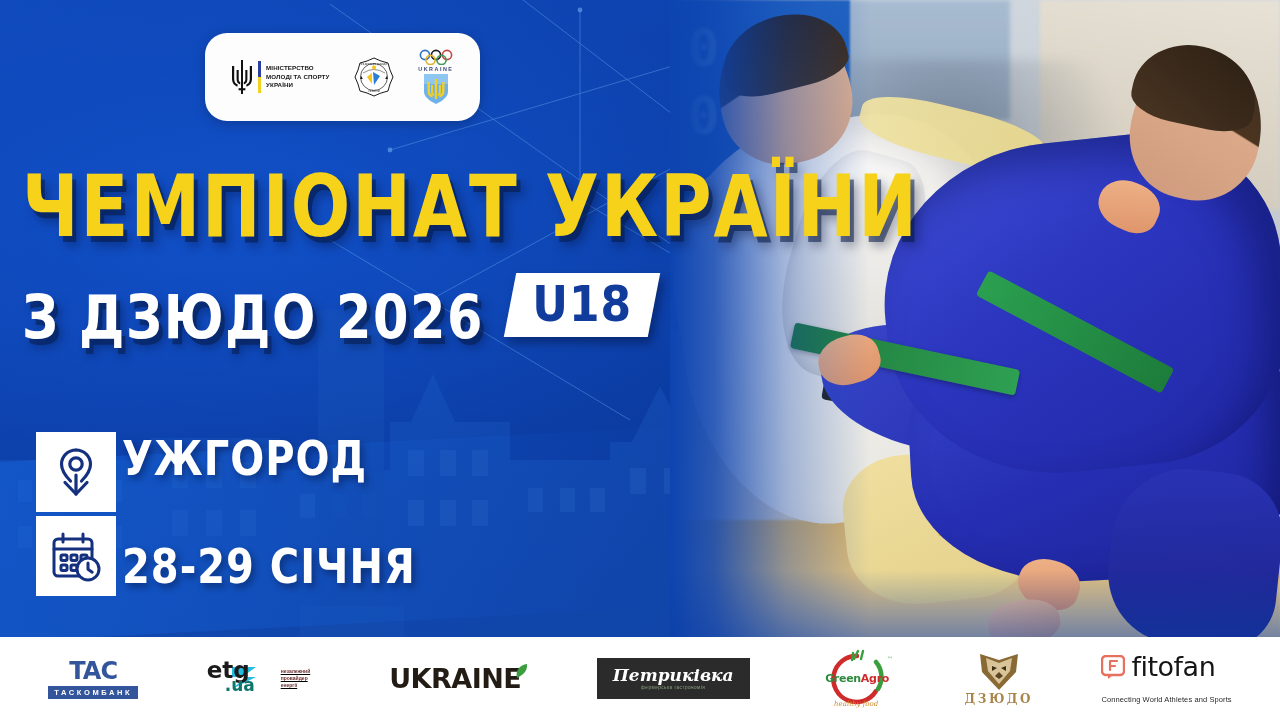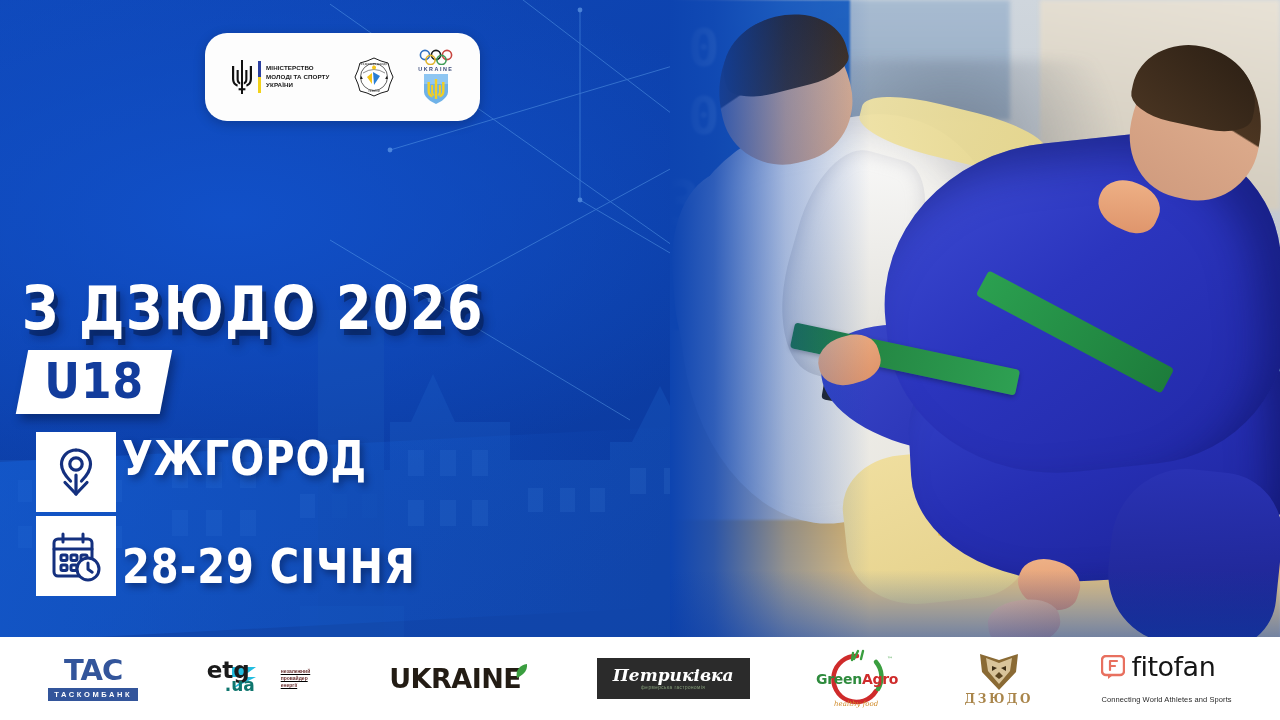--- a/index.html
+++ b/index.html
@@ -150,21 +150,21 @@
 
   
   .title-wrap { position:absolute; left:22px; top:165px; width:720px; }
   .title1 {
     font-family:"DejaVu Sans", sans-serif;
     font-size:70px; font-weight:700; color:#f7d21b; line-height:.98;
     letter-spacing:2px; white-space:nowrap;
     transform:scaleY(1.22); transform-origin:left top;
     text-shadow:4px 5px 0 rgba(6,26,70,.55), 7px 8px 10px rgba(0,10,40,.35);
   }
-  .row2 { position:absolute; left:22px; top:277px; display:flex; align-items:flex-start; gap:26px;flex-direction:column; }
+  .row2 { position:absolute; left:22px; top:277px; display:flex; align-items:flex-end; gap:26px; }
   .title2 {
     font-family:"DejaVu Sans", sans-serif;
     font-size:51px; font-weight:700; color:#ffffff; line-height:1;
     letter-spacing:1.5px; white-space:nowrap;
     transform:scaleY(1.2); transform-origin:left top;
     text-shadow:4px 5px 0 rgba(6,26,70,.5), 6px 7px 9px rgba(0,10,40,.35);
   }
   .u18 {
     margin-top:-4px; background:#ffffff; padding:9px 22px 11px;
     transform:skewX(-11deg); box-shadow:5px 6px 10px rgba(0,10,40,.4);
@@ -192,21 +192,21 @@
   .info-line.second { margin-top:38px; }
 
   
   .sponsors {
     position:absolute; left:0; bottom:0; width:1280px; height:83px; background:#ffffff;
     display:flex; align-items:center; justify-content:space-around; padding:0 14px;
   }
   .sp { display:flex; align-items:center; justify-content:center; }
 
   .tas { display:flex; flex-direction:column; align-items:center; gap:3px; }
-  .tas .mark { font-family:"DejaVu Sans",sans-serif; font-size:29px; font-weight:700;
+  .tas .mark { font-family:"DejaVu Sans",sans-serif; font-size:24px; font-weight:700;
     color:#33559b; letter-spacing:-1px; position:relative; line-height:1; }
   .tas .name { background:#33559b; color:#fff; font-size:7.5px; font-weight:700;
     letter-spacing:2.6px; padding:2px 6px; }
 
   .etg { display:flex; align-items:center; gap:16px;text-decoration:underline; }
   .etg .lg { position:relative; width:58px; height:40px; }
   .etg .lg .t1 { position:absolute; left:0; top:0; font-size:23px; font-weight:700;
     color:#1b1b1b; font-family:"DejaVu Sans",sans-serif; line-height:1; }
   .etg .lg .t2 { position:absolute; left:18px; top:18px; font-size:17px; font-weight:700;
     color:#0f766e; font-family:"DejaVu Sans",sans-serif; line-height:1; }
@@ -221,21 +221,21 @@
 
   .petr { background:#2b2b2b; padding:9px 16px; display:flex; flex-direction:column;
     align-items:center; gap:1px; }
   .petr .w { font-family:"DejaVu Serif",serif; font-style:italic; font-size:17px;
     font-weight:700; color:#ffffff; line-height:1; }
   .petr .s { font-size:4.6px; color:#8aa37e; letter-spacing:.5px; }
 
   .ga { position:relative; width:78px; height:62px; display:flex; align-items:center;
     justify-content:center; }
   .ga svg { position:absolute; inset:0; width:100%; height:100%; }
-  .ga .w { position:relative; font-family:"DejaVu Sans",sans-serif; font-size:14px;
+  .ga .w { position:relative; font-family:"DejaVu Sans",sans-serif; font-size:11px;
     font-weight:700; line-height:1; letter-spacing:-.3px; }
   .ga .w .g { color:#2e8b3d; } .ga .w .a { color:#cf2b2b; }
   .ga .hf { position:absolute; left:16px; bottom:2px; font-family:"DejaVu Serif",serif;
     font-style:italic; font-size:7px; color:#d08b2a; }
 
   .mir { display:flex; flex-direction:column; align-items:center; gap:2px; }
   .mir svg { width:44px; height:34px; }
   .mir .s { font-size:3.8px; font-weight:700; color:#1e6b47; letter-spacing:.2px; }
   .mir .w { font-family:"DejaVu Sans",sans-serif; font-size:14px; font-weight:700;
     color:#1f6f4a; letter-spacing:.3px; line-height:1; }
@@ -431,20 +431,23 @@
           <path d="M11.8 6h2.4v20h-2.4z"></path>
           <path d="M4.5 9h2.4v9c0 2.4 1.2 3.6 2.6 4v2.4C6 23.8 4.5 21.6 4.5 18z"></path>
           <path d="M19.1 9h2.4v9c0 3.6-1.5 5.8-5 6.4V22c1.4-.4 2.6-1.6 2.6-4z"></path>
           <path d="M8.1 12h2v6.8c0 1.2.5 1.9 1.1 2.2v2C9.1 22.6 8.1 21.2 8.1 19z"></path>
           <path d="M15.9 12h2v7c0 2.2-1 3.6-3.1 4v-2c.6-.3 1.1-1 1.1-2.2z"></path>
         </g>
       </svg>
     </div>
   </div>
 
+  <div class="title-wrap">
+    <div class="title1">ЧЕМПІОНАТ УКРАЇНИ</div>
+  </div>
 
   <div class="row2">
     <div class="title2">З ДЗЮДО 2026</div>
     <div class="u18">
       <span>U18</span>
     </div>
   </div>
 
   <div class="info">
     <div class="icons">

